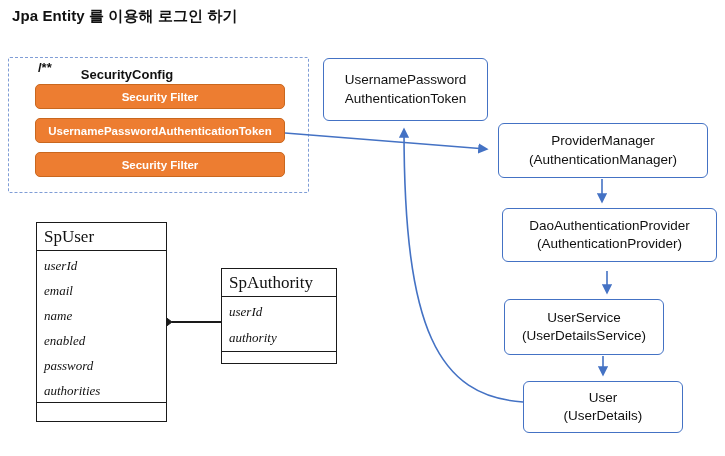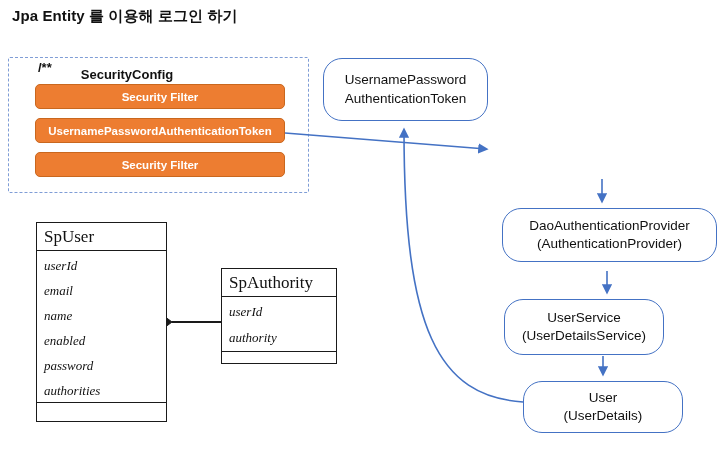--- a/index.html
+++ b/index.html
@@ -32,21 +32,21 @@
   .filter-box{
     left:35px;width:250px;height:25px;box-sizing:border-box;
     background:var(--orange-fill);border:1px solid var(--orange-border);
     border-radius:5px;color:var(--filter-text);font-size:11.5px;font-weight:bold;
     display:flex;align-items:center;justify-content:center;white-space:nowrap;
   }
   .fb1{top:84px;} .fb2{top:118px;} .fb3{top:152px;}
   
   .node{
     box-sizing:border-box;background:var(--bg);
-    border:1px solid var(--accent-blue);border-radius:19px;
+    border:1px solid var(--accent-blue);border-radius:6px;
     display:flex;flex-direction:column;align-items:center;justify-content:center;
     font-size:13.5px;line-height:1.35;text-align:center;color:var(--text-dark);
   }
   .node-token{left:323px;top:58px;width:165px;height:63px;}
   .node-provider{left:498px;top:123px;width:210px;height:55px;}
   .node-dao{left:502px;top:208px;width:215px;height:54px;}
   .node-userservice{left:504px;top:299px;width:160px;height:56px;}
   .node-user{left:523px;top:381px;width:160px;height:52px;}
   
   .etable{
@@ -98,20 +98,24 @@
     <path class="blue-line" d="M 607 271 L 607 292" marker-end="url(#arrow)"></path>
     <path class="blue-line" d="M 603 356 L 603 374" marker-end="url(#arrow)"></path>
     <line class="black-line" x1="172" y1="322" x2="221" y2="322"></line>
     <polygon class="diamond" points="156,322 164,316 172,322 164,328"></polygon>
   </svg>
 
   <div class="abs node node-token">
     <span>UsernamePassword</span>
     <span>AuthenticationToken</span>
   </div>
+  <div class="abs node node-provider">
+    <span>ProviderManager</span>
+    <span>(AuthenticationManager)</span>
+  </div>
   <div class="abs node node-dao">
     <span>DaoAuthenticationProvider</span>
     <span>(AuthenticationProvider)</span>
   </div>
   <div class="abs node node-userservice">
     <span>UserService</span>
     <span>(UserDetailsService)</span>
   </div>
   <div class="abs node node-user">
     <span>User</span>

